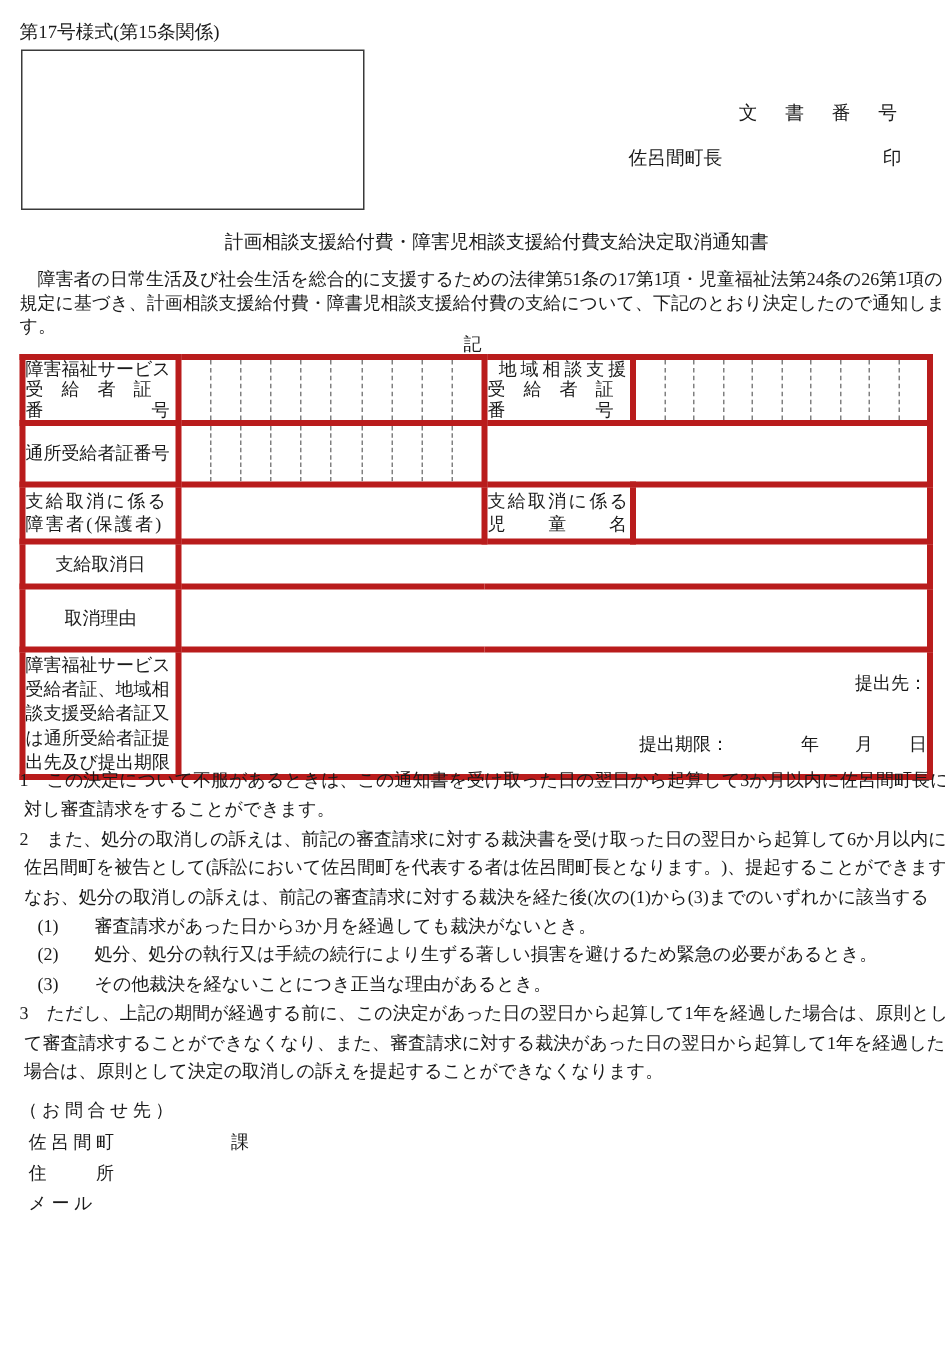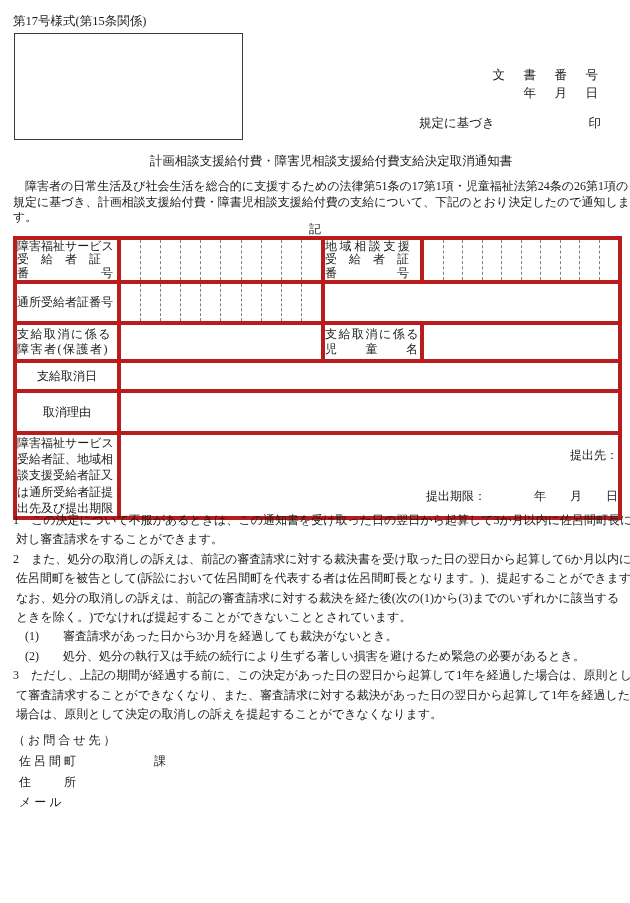--- a/index.html
+++ b/index.html
@@ -33,21 +33,21 @@
 
   #ki-heading { position:absolute; top:221px; left:0; width:100%; text-align:center; }
 
   
   #main-table { position:absolute; left:13px; top:236px; border-collapse:collapse; table-layout:fixed; }
   #main-table td { border:4px solid #b91c1c; padding:0; vertical-align:middle; overflow:hidden; }
   td.lblcell { padding:1px 3px; }
   .lbl-line { line-height:13.2px; white-space:pre; }
   .lh15 .lbl-line { line-height:15px; }
   .lh16 .lbl-line { line-height:16.2px; }
-  #r1-right-label .lbl-line:first-child { letter-spacing:2.6px; }
+  #r1-right-label .lbl-line:first-child { letter-spacing:2.6px;text-align:right; }
   .r3lbl .lbl-line { letter-spacing:1.5px; }
   td.center { text-align:center; }
   .dstrip { display:flex; width:100%; height:100%; }
   .dstrip .dcell { flex:1 1 0; border-left:1px dashed #808080; }
   .dstrip .dcell:first-child { border-left:none; }
   .h40{height:40px} .h37{height:37px} .h38{height:38px} .h30{height:30px} .h42{height:42px} .h84{height:84px}
   td.submit-cell { vertical-align:top; padding:9px 0 0 9px;text-align:right; }
   #deadline-line { margin-top:24px; }
 
   
@@ -60,23 +60,22 @@
 <body>
 
 <div id="page">
 
   <div id="form-number" class="pre">第17号様式(第15条関係)</div>
 
   <div id="recipient-box"></div>
 
   <div id="header-right">
     <div class="docnum-line">文　書　番　号</div>
-    <div class="docnum-line">年　月　日</div>
     <div id="mayor-row">
-      <span>規定に基づき</span>
+      <span>佐呂間町長</span>
       <span>印</span>
     </div>
   </div>
 
   <div id="doc-title">計画相談支援給付費・障害児相談支援給付費支給決定取消通知書</div>
 
   <div id="intro">
       <div class="line pre">　障害者の日常生活及び社会生活を総合的に支援するための法律第51条の17第1項・児童福祉法第24条の26第1項の</div>
       <div class="line pre">規定に基づき、計画相談支援給付費・障書児相談支援給付費の支給について、下記のとおり決定したので通知しま</div>
       <div class="line pre">す。</div>
@@ -188,23 +187,23 @@
   </tbody>
     </table>
 
   <div id="appeal">
     <div>
         <div class="line">1　この決定について不服があるときは、この通知書を受け取った日の翌日から起算して3か月以内に佐呂間町長に</div>
         <div class="line"> 対し審査請求をすることができます。</div>
         <div class="line">2　また、処分の取消しの訴えは、前記の審査請求に対する裁決書を受け取った日の翌日から起算して6か月以内に</div>
         <div class="line"> 佐呂間町を被告として(訴訟において佐呂間町を代表する者は佐呂間町長となります。)、提起することができます。</div>
         <div class="line"> なお、処分の取消しの訴えは、前記の審査請求に対する裁決を経た後(次の(1)から(3)までのいずれかに該当する</div>
-        <div class="line"> ときを除く。)でなければ提起することができないこととされています。</div>
         <div class="line">　(1)　　審査請求があった日から3か月を経過しても裁決がないとき。</div>
         <div class="line">　(2)　　処分、処分の執行又は手続の続行により生ずる著しい損害を避けるため緊急の必要があるとき。</div>
+        <div class="line">　(3)　　その他裁決を経ないことにつき正当な理由があるとき。</div>
         <div class="line">3　ただし、上記の期間が経過する前に、この決定があった日の翌日から起算して1年を経過した場合は、原則とし</div>
         <div class="line"> て審査請求することができなくなり、また、審査請求に対する裁決があった日の翌日から起算して1年を経過した</div>
         <div class="line"> 場合は、原則として決定の取消しの訴えを提起することができなくなります。</div>
       </div>
     <div id="contact">
         <div class="line">（お問合せ先）</div>
         <div class="line"> 佐呂間町　　　　　課</div>
         <div class="line"> 住　　所</div>
         <div class="line"> メール</div>
       </div>

